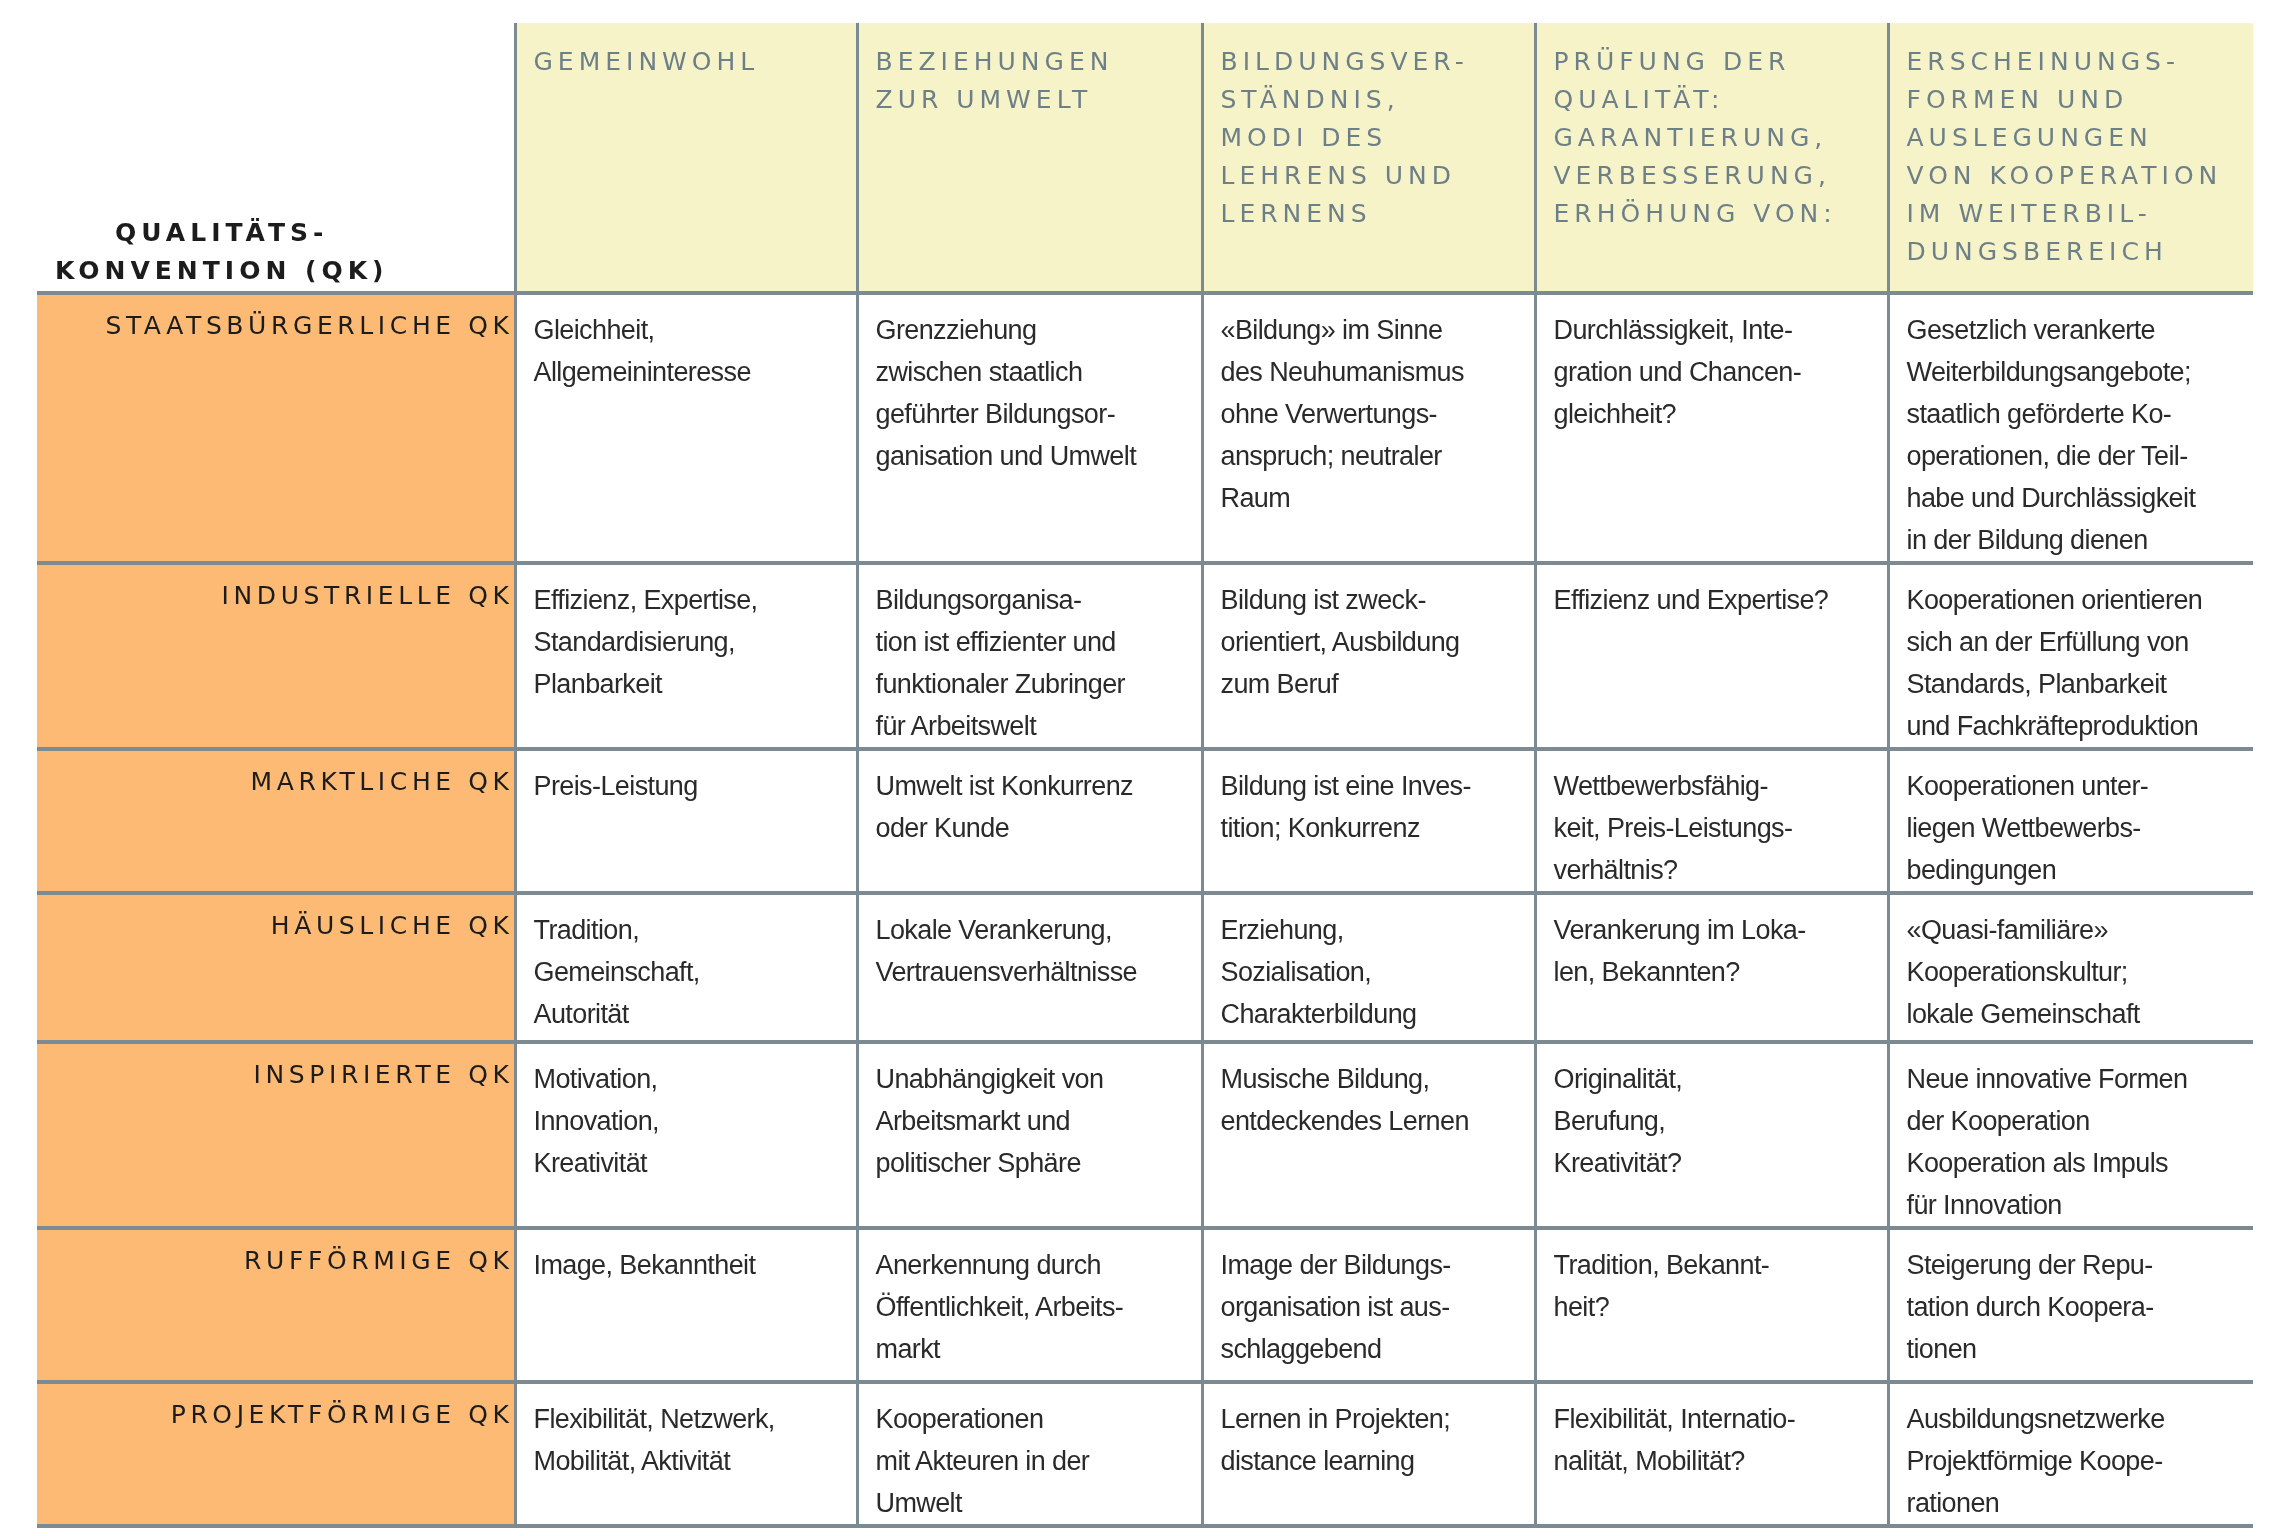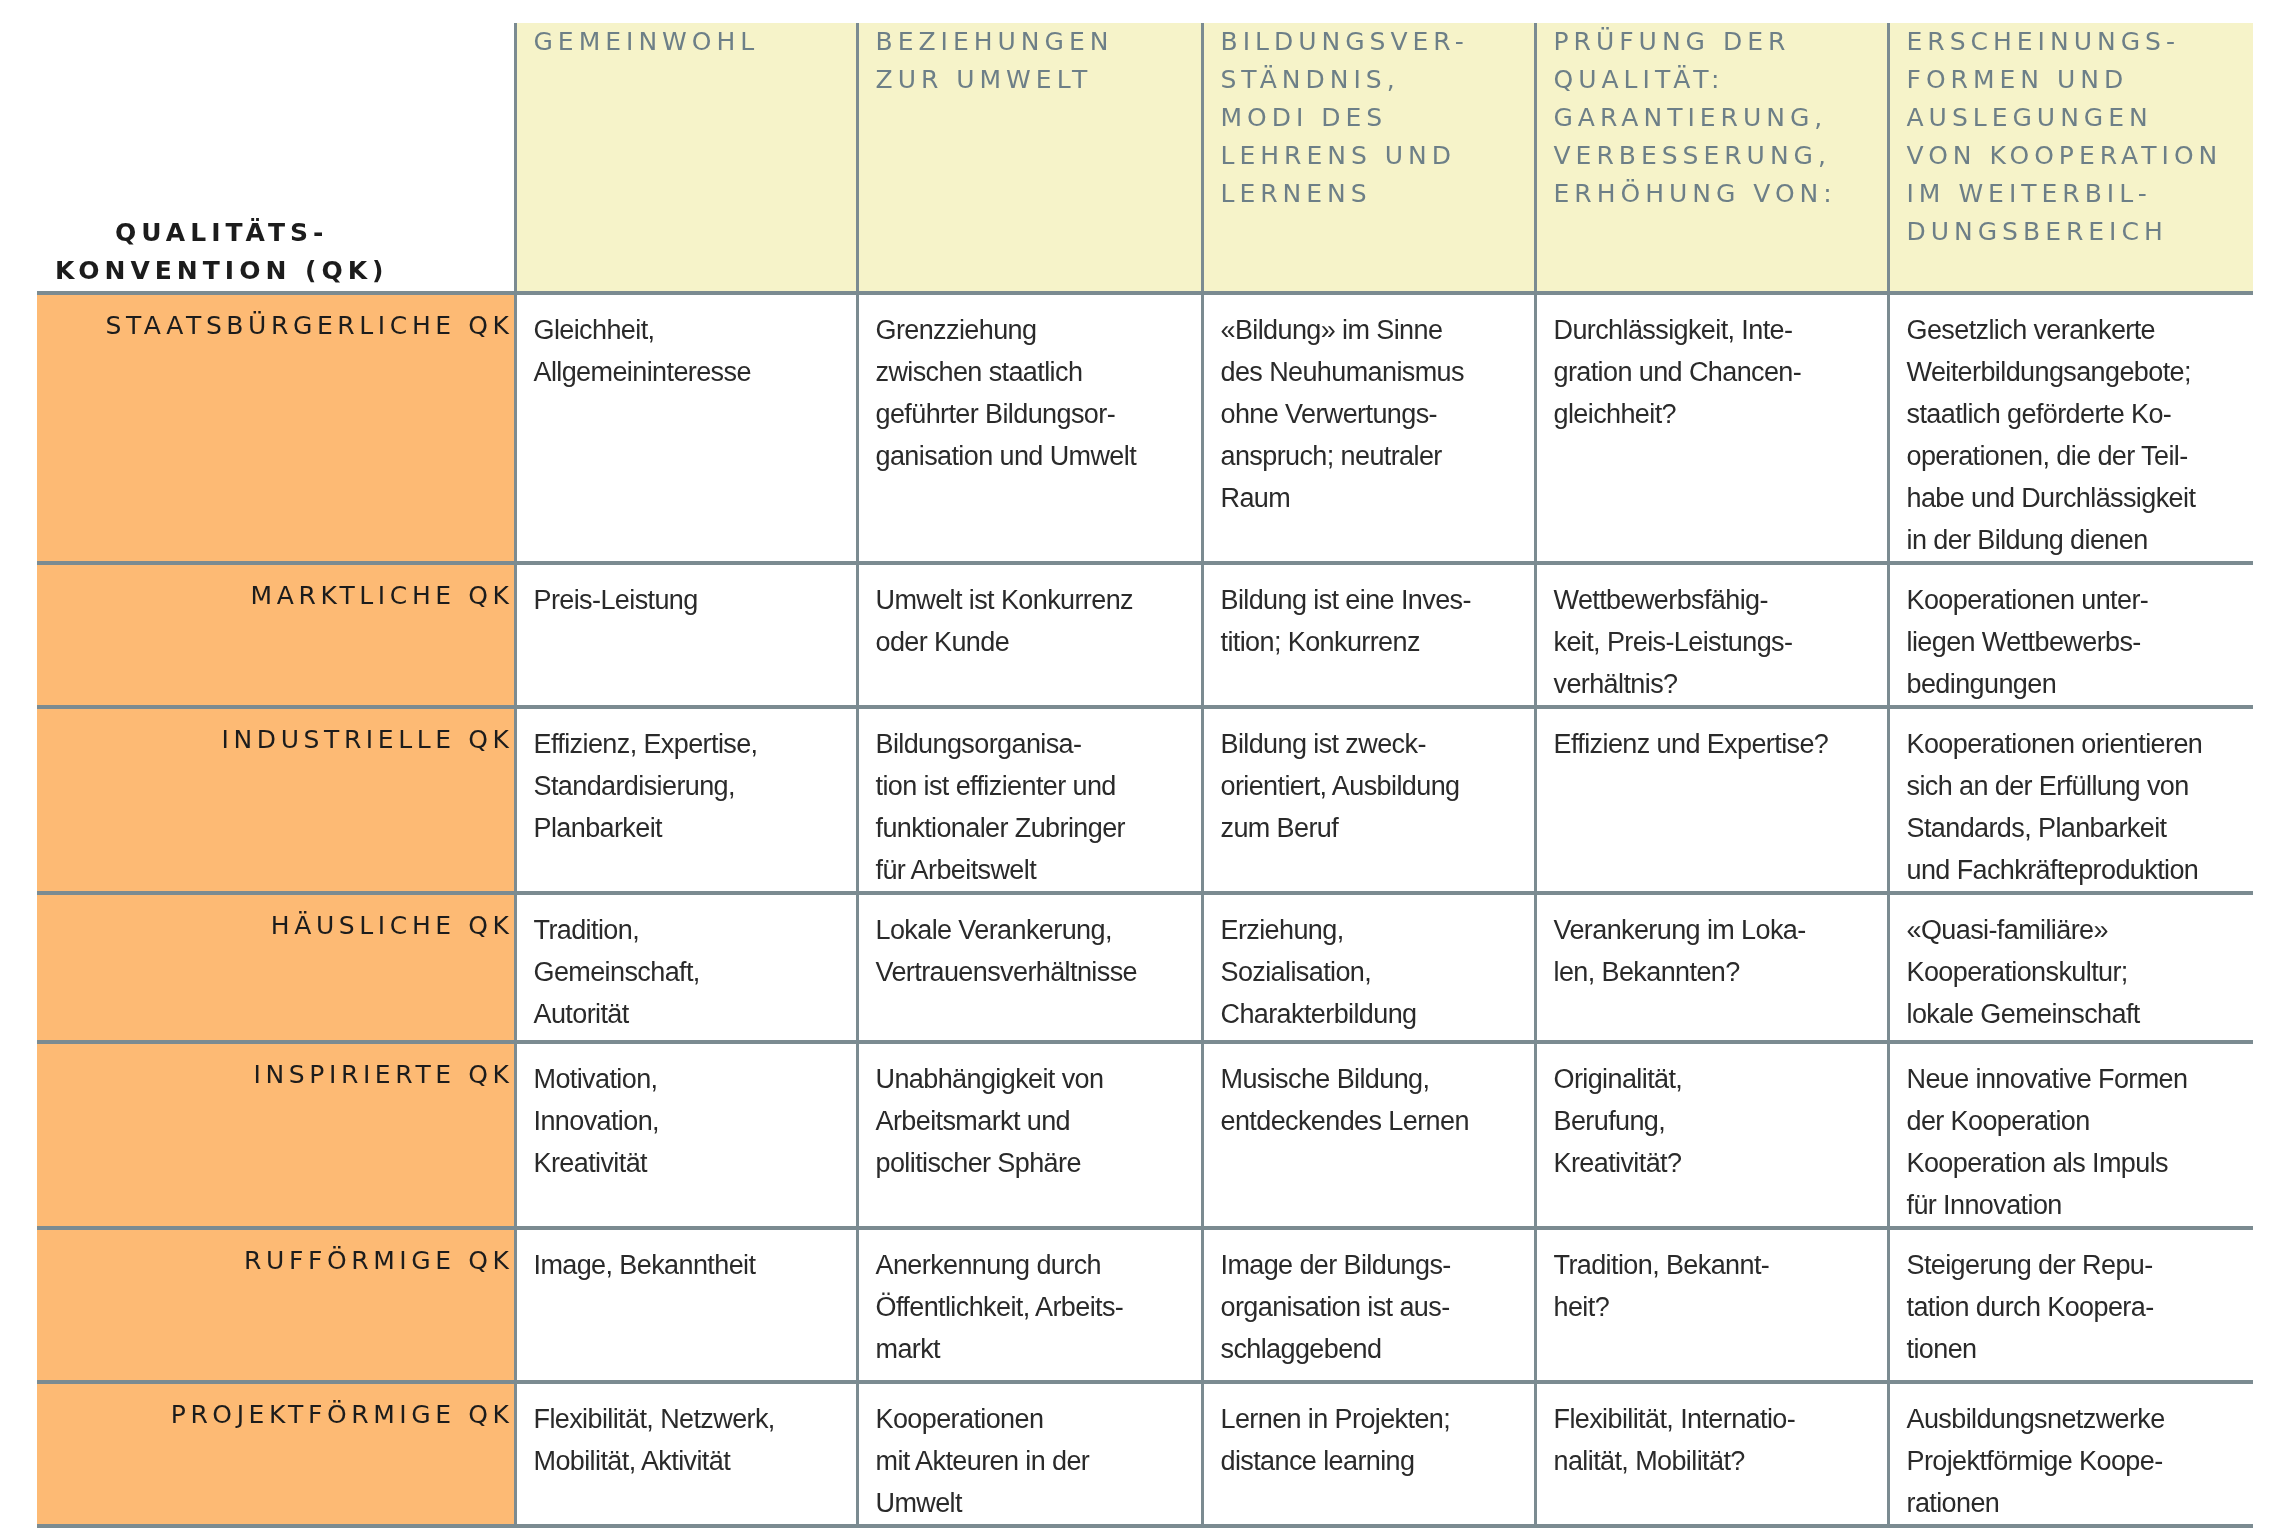--- a/index.html
+++ b/index.html
@@ -24,21 +24,21 @@
   .tbl td.cell { background: #ffffff; }
 
   .hdr-text {
     display: block;
     font-family: "DejaVu Sans", sans-serif;
     font-weight: normal;
     font-size: 25px;
     line-height: 38px;
     letter-spacing: 5px;
     color: #6d7f87;
-    padding: 0 10px 0 17px;
+    padding: 20px 10px 0 17px;
     white-space: pre-line;
   }
   .corner-text {
     position: absolute;
     font-family: "DejaVu Sans", sans-serif;
     font-size: 25px;
     line-height: 38px;
     letter-spacing: 5px;
     color: #1c1c1c;
     left: 18px; bottom: 1px;
@@ -145,47 +145,20 @@
     <td class="cell">
           <span class="cell-text">Gesetzlich verankerte
 Weiterbildungsangebote;
 staatlich geförderte Ko-
 operationen, die der Teil-
 habe und Durchlässigkeit
 in der Bildung dienen</span>
         </td>
   </tr>
 
-  <tr style="height:144px">
-    <td class="rowhead">
-          <span class="row-text">MARKTLICHE QK</span>
-        </td>
-    <td class="cell">
-          <span class="cell-text">Preis-Leistung</span>
-        </td>
-    <td class="cell">
-          <span class="cell-text">Umwelt ist Konkurrenz
-oder Kunde</span>
-        </td>
-    <td class="cell">
-          <span class="cell-text">Bildung ist eine Inves-
-tition; Konkurrenz</span>
-        </td>
-    <td class="cell">
-          <span class="cell-text">Wettbewerbsfähig-
-keit, Preis-Leistungs-
-verhältnis?</span>
-        </td>
-    <td class="cell">
-          <span class="cell-text">Kooperationen unter-
-liegen Wettbewerbs-
-bedingungen</span>
-        </td>
-  </tr>
-
   <tr style="height:182px">
     <td class="rowhead">
           <span class="row-text">INDUSTRIELLE QK</span>
         </td>
     <td class="cell">
           <span class="cell-text">Effizienz, Expertise,
 Standardisierung,
 Planbarkeit</span>
         </td>
     <td class="cell">
@@ -203,20 +176,47 @@
           <span class="cell-text">Effizienz und Expertise?</span>
         </td>
     <td class="cell">
           <span class="cell-text">Kooperationen orientieren
 sich an der Erfüllung von
 Standards, Planbarkeit
 und Fachkräfteproduktion</span>
         </td>
   </tr>
 
+  <tr style="height:144px">
+    <td class="rowhead">
+          <span class="row-text">MARKTLICHE QK</span>
+        </td>
+    <td class="cell">
+          <span class="cell-text">Preis-Leistung</span>
+        </td>
+    <td class="cell">
+          <span class="cell-text">Umwelt ist Konkurrenz
+oder Kunde</span>
+        </td>
+    <td class="cell">
+          <span class="cell-text">Bildung ist eine Inves-
+tition; Konkurrenz</span>
+        </td>
+    <td class="cell">
+          <span class="cell-text">Wettbewerbsfähig-
+keit, Preis-Leistungs-
+verhältnis?</span>
+        </td>
+    <td class="cell">
+          <span class="cell-text">Kooperationen unter-
+liegen Wettbewerbs-
+bedingungen</span>
+        </td>
+  </tr>
+
   <tr style="height:149px">
     <td class="rowhead">
           <span class="row-text">HÄUSLICHE QK</span>
         </td>
     <td class="cell">
           <span class="cell-text">Tradition,
 Gemeinschaft,
 Autorität</span>
         </td>
     <td class="cell">

